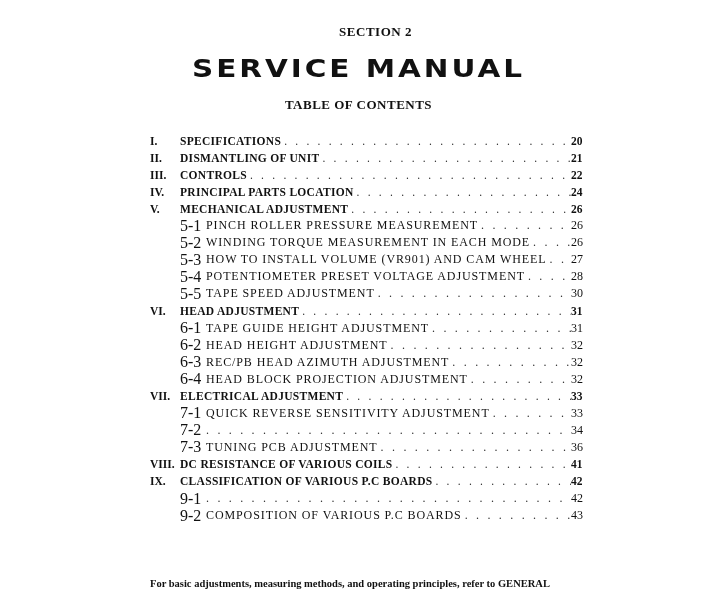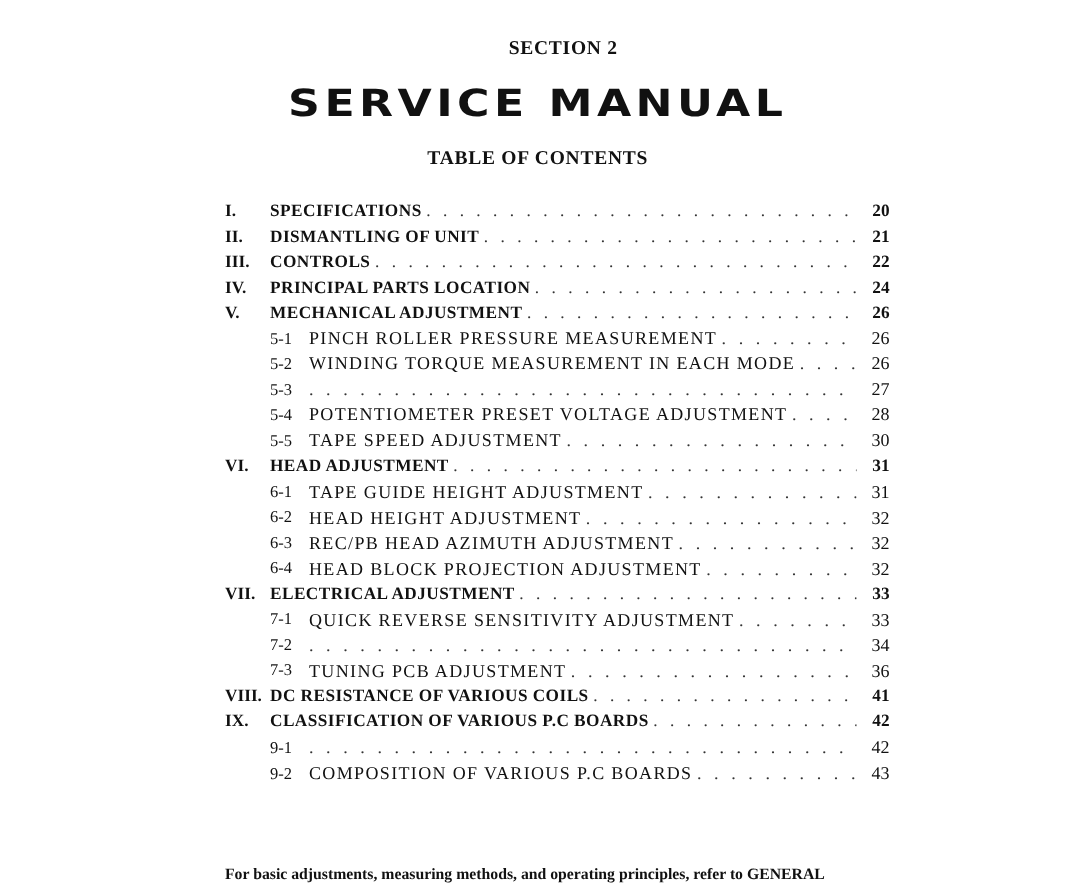--- a/index.html
+++ b/index.html
@@ -4,25 +4,25 @@
 <style>
   html, body { margin:0; padding:0; background:#ffffff; }
   body { width:717px; height:591px; position:relative; overflow:hidden; color:#111; font-family:"Liberation Serif", "DejaVu Serif", serif; }
   .section { position:absolute; top:24px; left:0; width:717px; text-align:center; font-weight:bold; font-size:13px; letter-spacing:0.5px;padding-left:17px; }
   .title { position:absolute; top:54px; left:0; width:717px; text-align:center; font-family:"DejaVu Sans", "Liberation Sans", sans-serif; font-weight:bold; font-size:25px; letter-spacing:2.5px; transform:scaleX(1.18); transform-origin:center; }
   .toc-title { position:absolute; top:97px; left:0; width:717px; text-align:center; font-weight:bold; font-size:13px; letter-spacing:0.5px; }
   .toc { position:absolute; top:132px; left:150px; width:443px; }
   .row { position:relative; height:17.05px; display:flex; align-items:center; font-size:12px; white-space:nowrap; }
   .row.main { font-weight:bold; font-size:11.5px; }
   .num { width:30px; flex:none; }
-  .sub-num { width:26px; flex:none; margin-left:30px; font-size:11px; }
+  .sub-num { width:26px; flex:none; margin-left:30px; font-size:16px; }
   .label { flex:none; padding-right:3px; letter-spacing:0.3px; }
   .sub .label { letter-spacing:0.9px; }
   .dots { flex:1 1 auto; overflow:hidden; letter-spacing:2.7px; font-weight:normal; color:#333; }
-  .page { flex:none; width:22px; text-align:right; }
+  .page { flex:none; width:22px; text-align:left; }
   .note { position:absolute; top:542px; left:150px; width:445px; font-size:10.5px; font-weight:bold; line-height:17px;margin-top:33px; }
 </style>
 </head>
 <body>
 
 <div class="section">SECTION 2</div>
 <div class="title">SERVICE MANUAL</div>
 <div class="toc-title">TABLE OF CONTENTS</div>
 
 <div class="toc" id="toc">
@@ -63,20 +63,21 @@
       <span class="page">26</span>
     </div>
     <div class="row sub">
       <span class="sub-num">5-2</span>
       <span class="label">WINDING TORQUE MEASUREMENT IN EACH MODE</span>
       <span class="dots">. . . . . . . . . . . . . . . . . . . . . . . . . . . . . . . . . . . . . . . . . . . . . . . . . . . . . . . . . . . . . . . . . . . . . . . . . . . . . . . . </span>
       <span class="page">26</span>
     </div>
     <div class="row sub">
       <span class="sub-num">5-3</span>
+      <span class="label">HOW TO INSTALL VOLUME (VR901) AND CAM WHEEL</span>
       <span class="dots">. . . . . . . . . . . . . . . . . . . . . . . . . . . . . . . . . . . . . . . . . . . . . . . . . . . . . . . . . . . . . . . . . . . . . . . . . . . . . . . . </span>
       <span class="page">27</span>
     </div>
     <div class="row sub">
       <span class="sub-num">5-4</span>
       <span class="label">POTENTIOMETER PRESET VOLTAGE ADJUSTMENT</span>
       <span class="dots">. . . . . . . . . . . . . . . . . . . . . . . . . . . . . . . . . . . . . . . . . . . . . . . . . . . . . . . . . . . . . . . . . . . . . . . . . . . . . . . . </span>
       <span class="page">28</span>
     </div>
     <div class="row sub">

